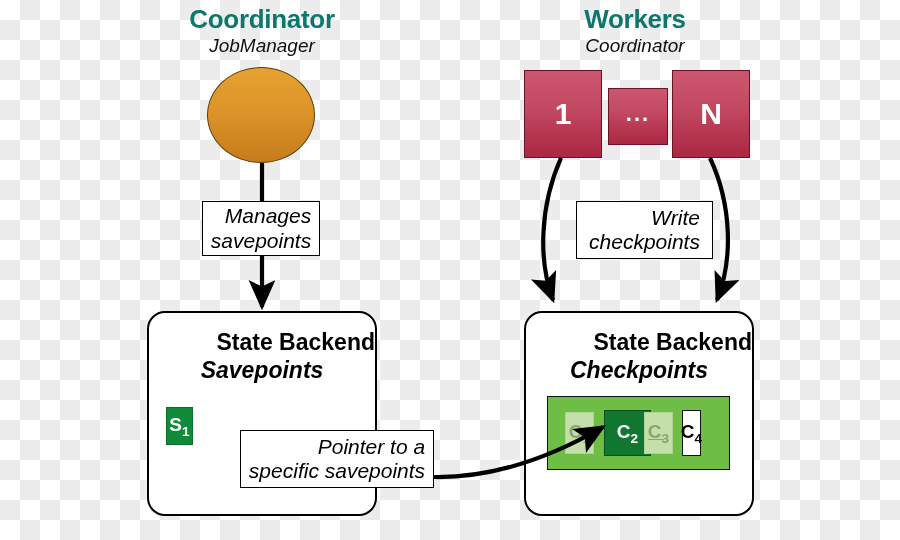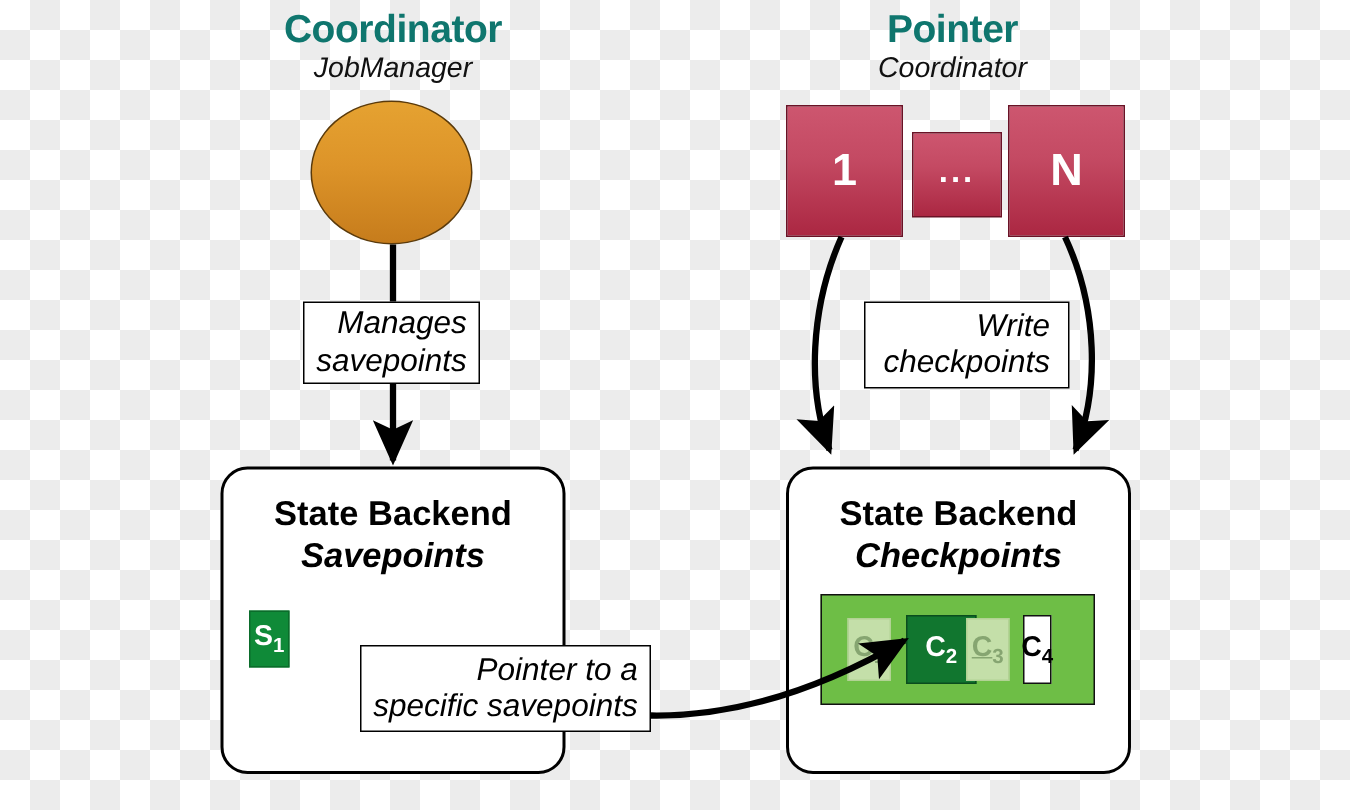--- a/index.html
+++ b/index.html
@@ -91,21 +91,21 @@
   
   .backend {
     position: absolute;
     background: #ffffff;
     border: 2.2px solid #000000;
     border-radius: 18px;
     box-sizing: border-box;
     z-index: 3;
   }
   .backend .bk-title {
-    text-align: center;
+    text-align: right;
     font-weight: bold;
     font-size: 23px;
     color: #000000;
     margin-top: 17px;
     line-height: 1.12;
   }
   .backend .bk-sub {
     text-align: center;
     font-weight: bold;
     font-style: italic;
@@ -196,21 +196,21 @@
 
     <line x1="190" y1="442" x2="240" y2="457" stroke="#000000" stroke-width="3.6"></line>
   </svg>
 
   <div class="col-head" style="left:142px; top:6px; width:240px;">
     <span class="title">Coordinator</span>
     <span class="subtitle">JobManager</span>
   </div>
 
   <div class="col-head" style="left:515px; top:6px; width:240px;">
-    <span class="title">Pointer</span>
+    <span class="title">Workers</span>
     <span class="subtitle">Coordinator</span>
   </div>
 
   <div class="coordinator-circle" style="left:207px; top:67px; width:108px; height:96px;"></div>
 
   <div class="worker big" style="left:524px; top:70px; width:78px; height:88px;">
     <span>1</span>
   </div>
 
   <div class="worker mid" style="left:608px; top:88px; width:60px; height:57px;">

